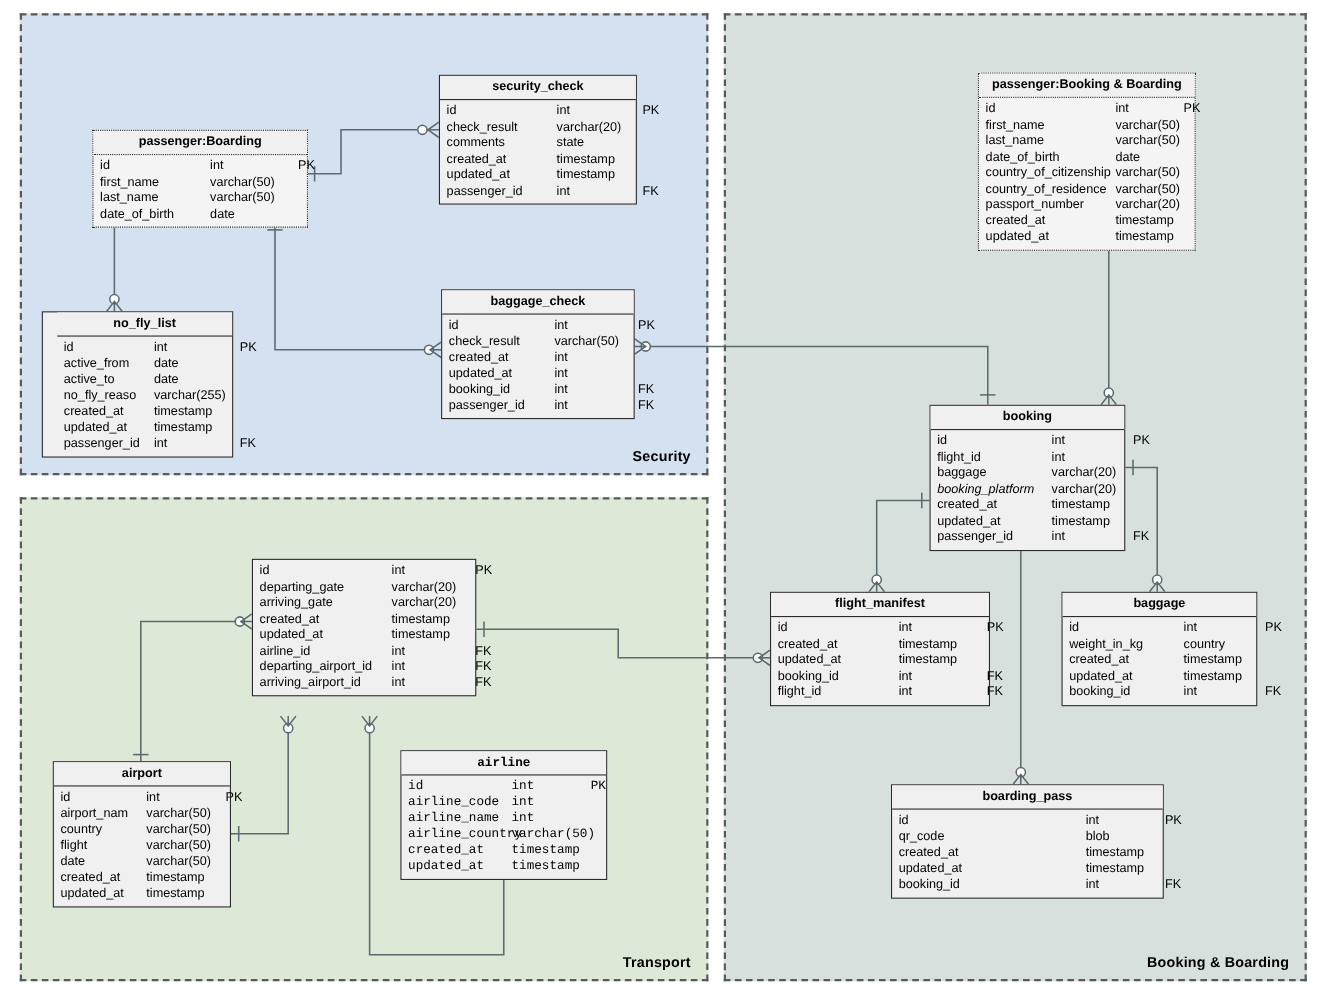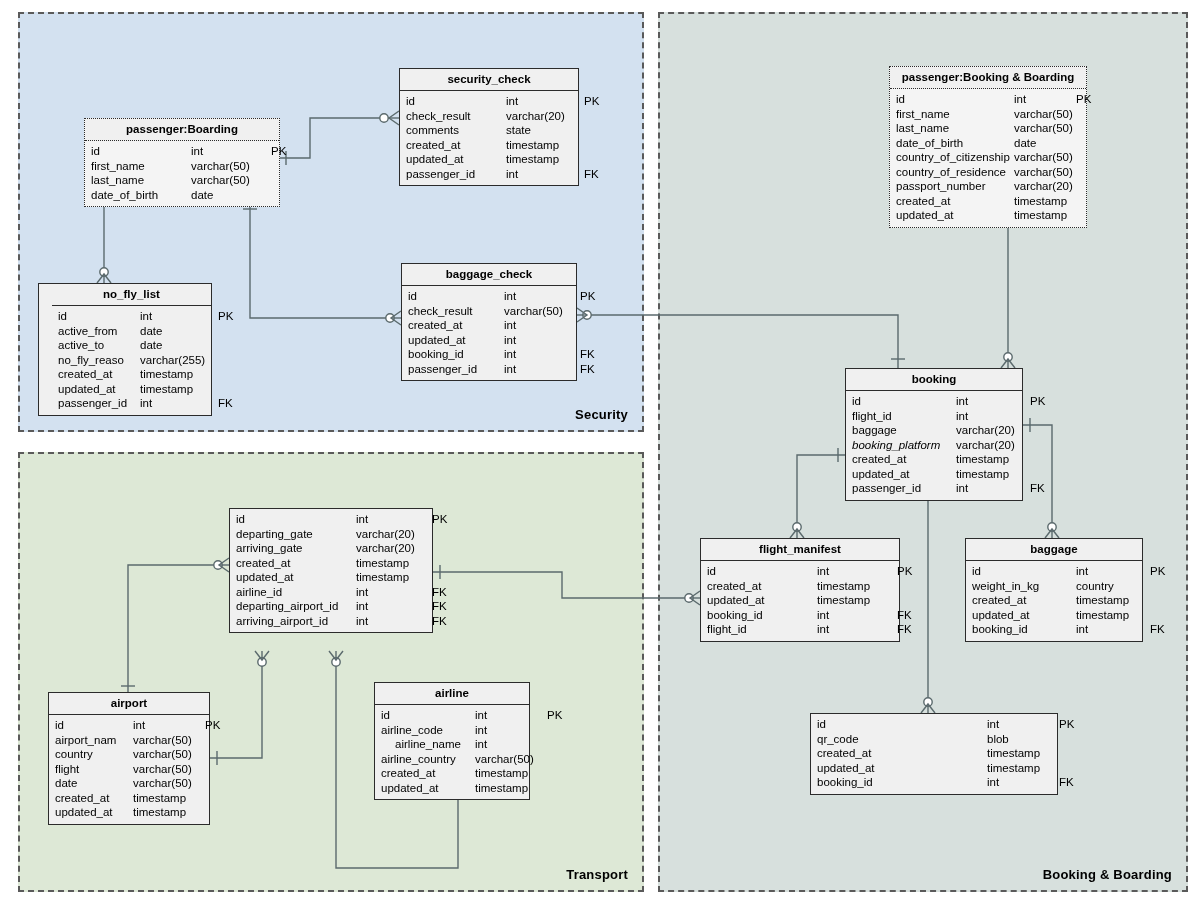--- a/index.html
+++ b/index.html
@@ -485,20 +485,21 @@
             <span class="f-key"></span>
           </div>
           <div class="field">
             <span class="f-name" style="width: 104px;">booking_id</span>
             <span class="f-type" style="width: 74px;">int</span>
             <span class="f-key">FK</span>
           </div>
         </div>
       </div>
       <div class="entity" style="left: 810px; top: 713px; width: 248px;">
+        <div class="entity-title">boarding_pass</div>
         <div class="entity-body">
           <div class="field">
             <span class="f-name" style="width: 170px;">id</span>
             <span class="f-type" style="width: 72px;">int</span>
             <span class="f-key">PK</span>
           </div>
           <div class="field">
             <span class="f-name" style="width: 170px;">qr_code</span>
             <span class="f-type" style="width: 72px;">blob</span>
             <span class="f-key"></span>
@@ -597,35 +598,35 @@
             <span class="f-type" style="width: 72px;">timestamp</span>
             <span class="f-key"></span>
           </div>
           <div class="field">
             <span class="f-name" style="width: 78px;">updated_at</span>
             <span class="f-type" style="width: 72px;">timestamp</span>
             <span class="f-key"></span>
           </div>
         </div>
       </div>
-      <div class="entity" style="left: 374px; top: 682px; width: 156px;">
+      <div class="entity" style="left: 364px; top: 682px; width: 188px; font-family: Liberation Mono, monospace;">
         <div class="entity-title">airline</div>
         <div class="entity-body">
           <div class="field">
             <span class="f-name" style="width: 94px;">id</span>
             <span class="f-type" style="width: 72px;">int</span>
             <span class="f-key">PK</span>
           </div>
           <div class="field">
             <span class="f-name" style="width: 94px;">airline_code</span>
             <span class="f-type" style="width: 72px;">int</span>
             <span class="f-key"></span>
           </div>
           <div class="field">
-            <span class="f-name" style="width: 94px; text-align: center;">airline_name</span>
+            <span class="f-name" style="width: 94px;">airline_name</span>
             <span class="f-type" style="width: 72px;">int</span>
             <span class="f-key"></span>
           </div>
           <div class="field">
             <span class="f-name" style="width: 94px;">airline_country</span>
             <span class="f-type" style="width: 72px;">varchar(50)</span>
             <span class="f-key"></span>
           </div>
           <div class="field">
             <span class="f-name" style="width: 94px;">created_at</span>

